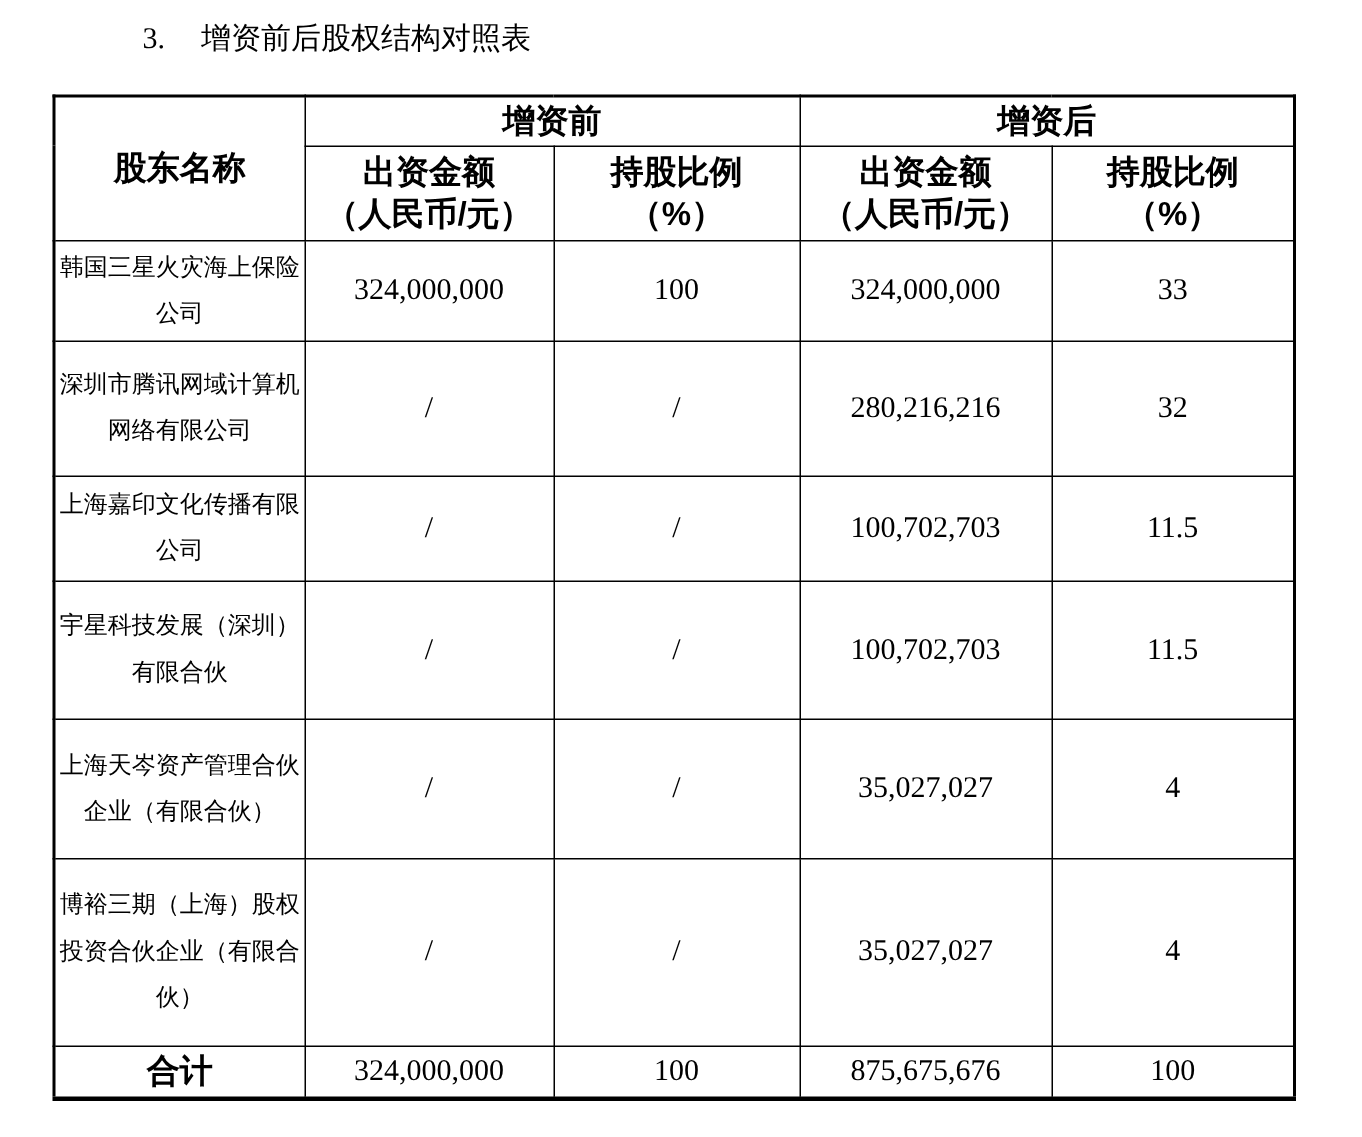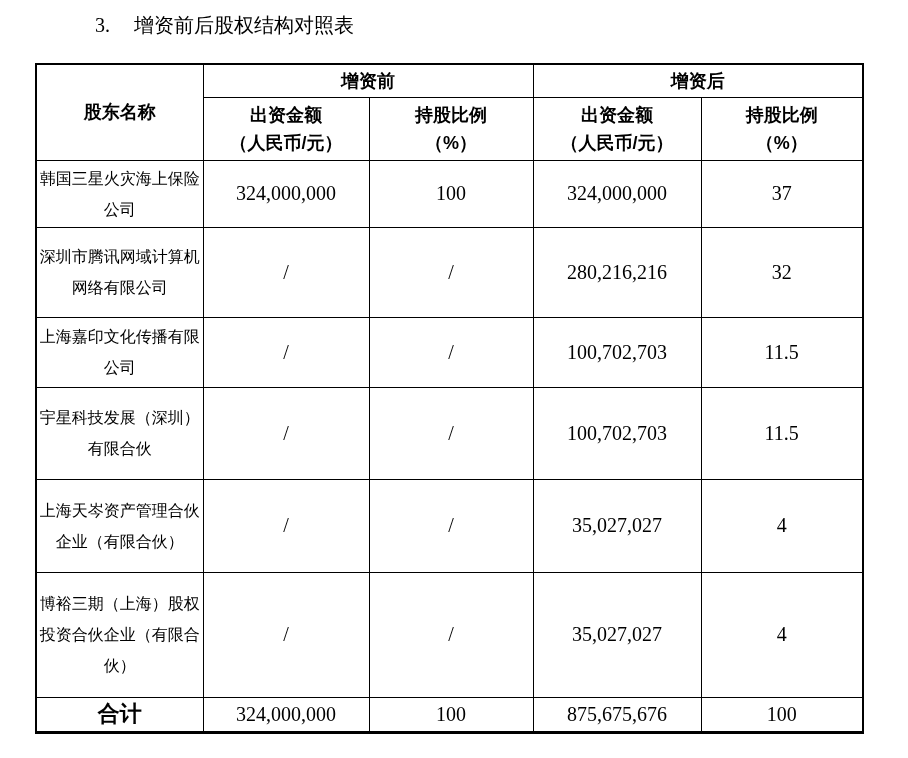--- a/index.html
+++ b/index.html
@@ -58,21 +58,21 @@
   tr.r1  { height: 67px; }
   tr.r2  { height: 90px; }
   tr.r3  { height: 70px; padding-left: 15px; }
   tr.r4  { height: 92px; }
   tr.r5  { height: 93px; }
   tr.r6  { height: 125px; }
   tr.r7  { height: 35px; }
 
   th.cn-h {
     font-family: "Liberation Sans", sans-serif;
-    font-size: 18px;
+    font-size: 22px;
     font-weight: 700;
     line-height: 28px;
   }
   th.cn-h .h-line { display: block; }
   td.name {
     font-family: Liberation Sans, sans-serif;
     font-size: 16px;
     font-weight: 400;
     line-height: 31px;
     padding: 0 26px;
@@ -132,21 +132,21 @@
           <span class="h-line">（%）</span>
         </th>
       </tr>
     </thead>
     <tbody>
       <tr class="r1">
         <td class="name">韩国三星火灾海上保险公司</td>
         <td class="num">324,000,000</td>
         <td class="num">100</td>
         <td class="num">324,000,000</td>
-        <td class="num">37</td>
+        <td class="num">33</td>
       </tr>
       <tr class="r2">
         <td class="name">深圳市腾讯网域计算机网络有限公司</td>
         <td class="num">/</td>
         <td class="num">/</td>
         <td class="num">280,216,216</td>
         <td class="num">32</td>
       </tr>
       <tr class="r3">
         <td class="name">上海嘉印文化传播有限公司</td>

